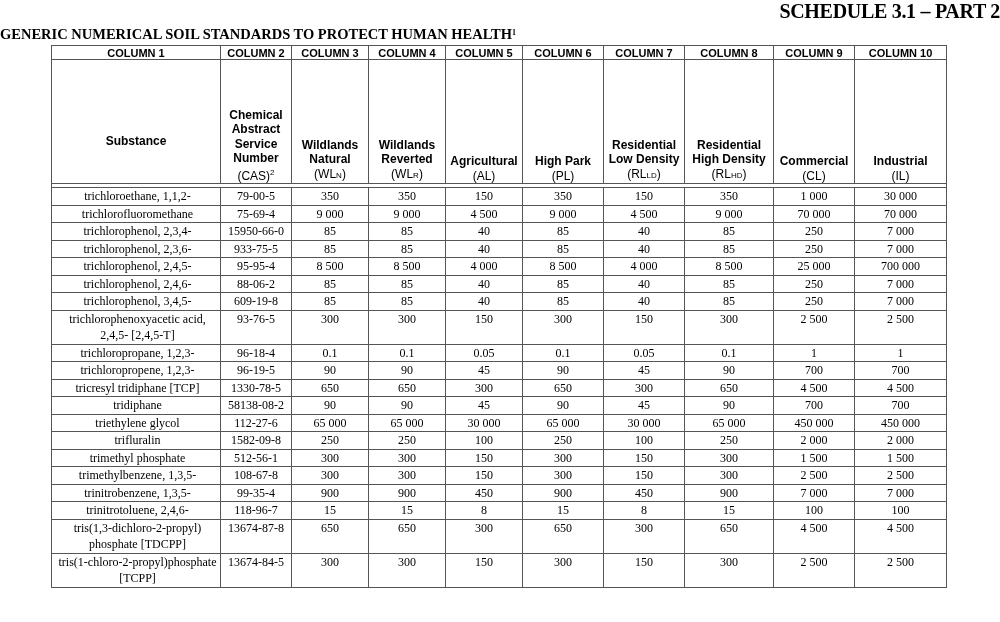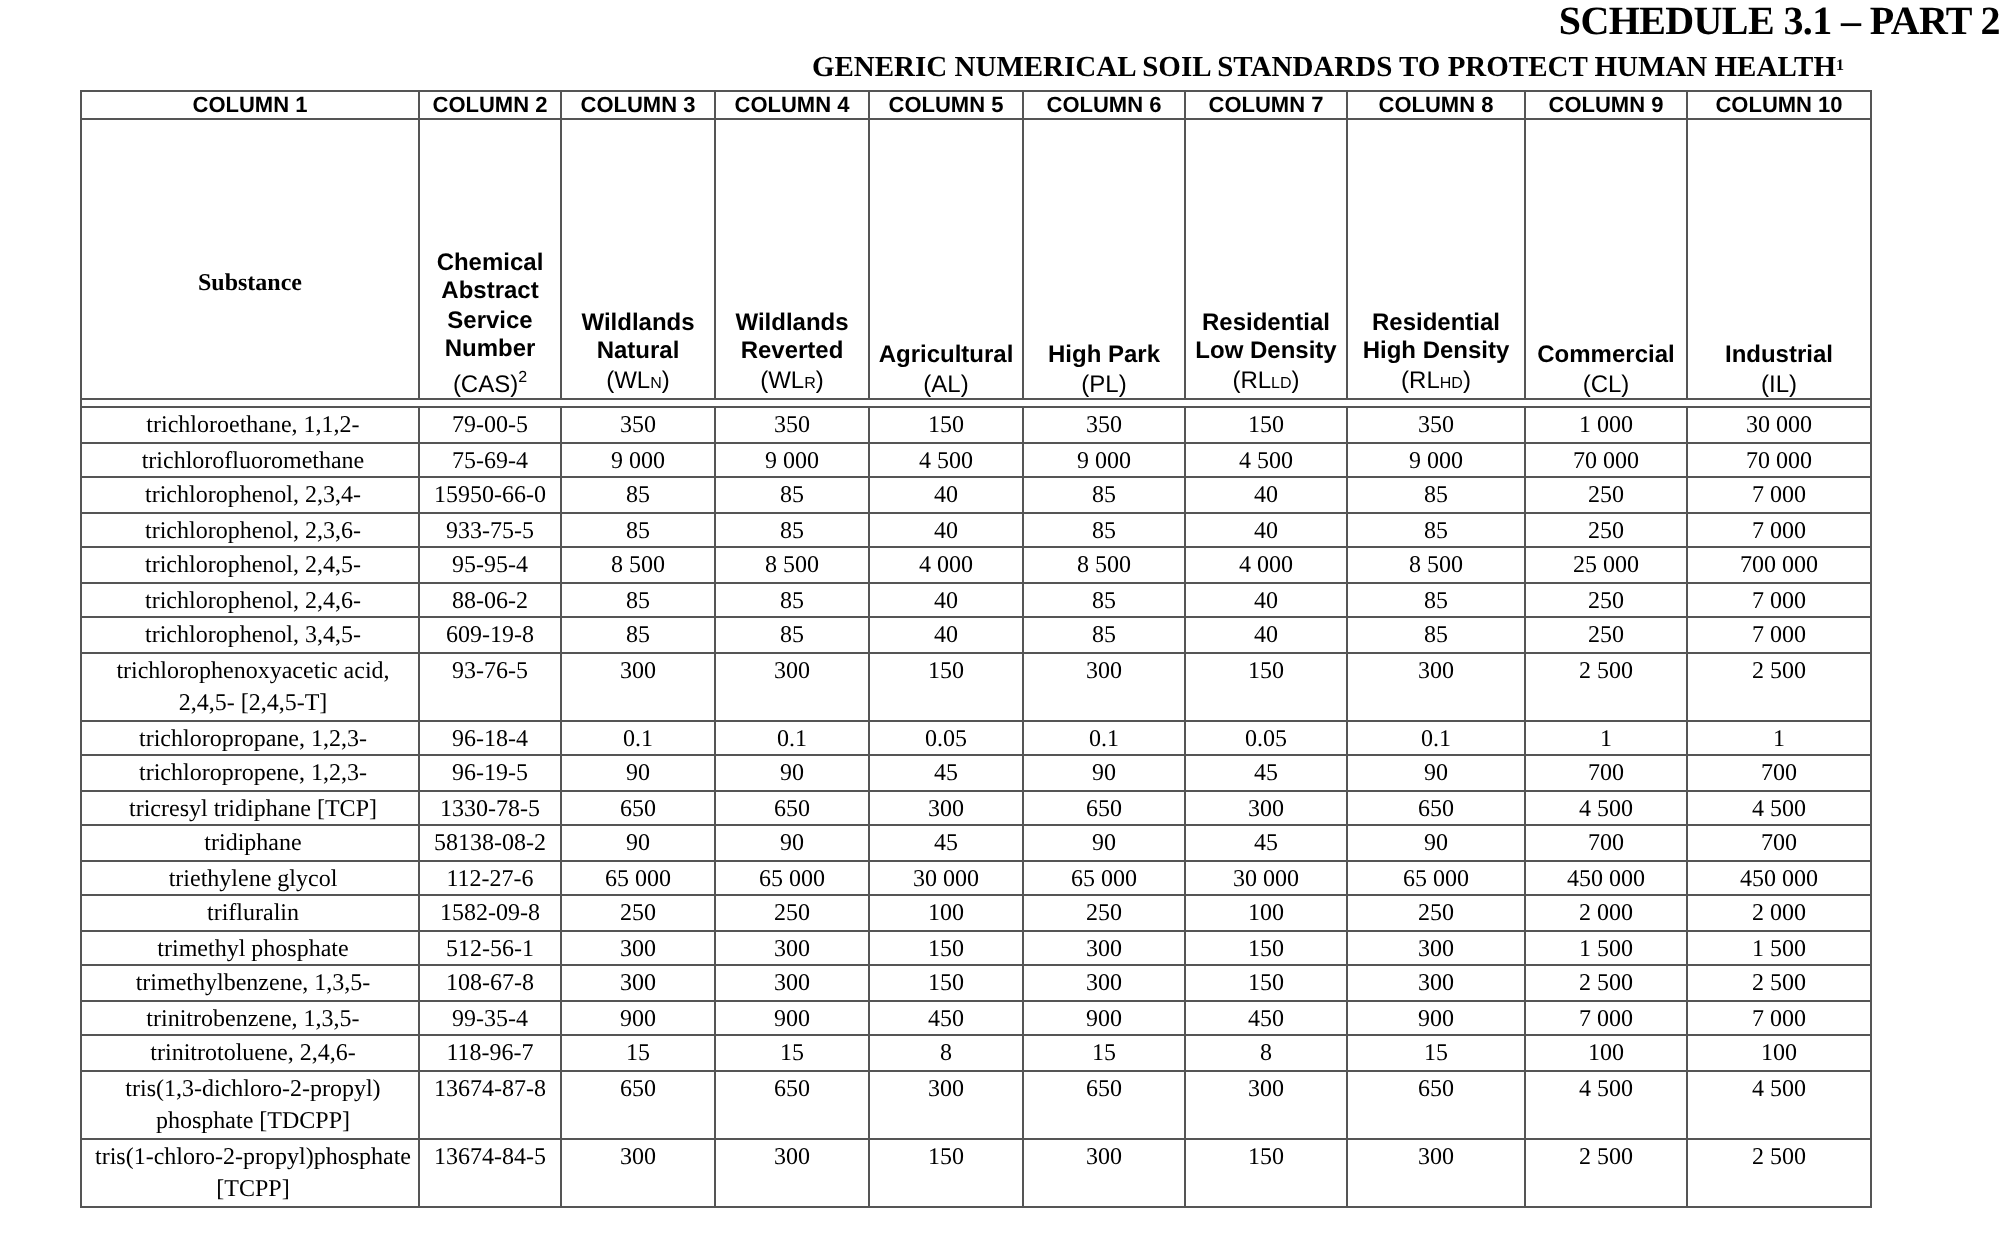--- a/index.html
+++ b/index.html
@@ -1,20 +1,20 @@
 <!DOCTYPE html>
 <html><head>
 <meta charset="utf-8">
 <style>
   html, body { margin: 0; padding: 0; background: #ffffff; }
   body { width: 1000px; height: 622px; overflow: hidden; position: relative; font-family: "Liberation Serif", serif; color: #000; }
   .title { position: absolute; top: 0; left: 0; width: 1000px; text-align: right; font-family: "Liberation Serif", serif; font-weight: bold; font-size: 20px; line-height: 22px; letter-spacing: -0.3px; }
-  .subtitle { position: absolute; top: 25px; left: 0; width: 922px; text-align: right; font-family: "Liberation Serif", serif; font-weight: bold; font-size: 14.5px; line-height: 18px; }
+  .subtitle { position: absolute; top: 25px; left: 0; width: 922px; text-align: left; font-family: "Liberation Serif", serif; font-weight: bold; font-size: 14.5px; line-height: 18px; }
   .subtitle sup { font-size: 8px; vertical-align: top; position: relative; top: -1px; }
-  table.sched { position: absolute; top: 45px; left: 40px; width: 895px; border-collapse: collapse; table-layout: fixed; }
+  table.sched { position: absolute; top: 45px; left: 51px; width: 895px; border-collapse: collapse; table-layout: fixed; }
   table.sched td, table.sched th { border: 1px solid #555; padding: 0 3px; }
   .colnum th { font-family: "Liberation Sans", sans-serif; font-weight: bold; font-size: 11px; height: 13px; line-height: 12px; text-align: center; padding: 0; }
   .colhead th { font-family: "Liberation Sans", sans-serif; font-size: 12px; line-height: 14.5px; text-align: center; vertical-align: bottom; height: 83px; padding: 0 1px 8px 1px; font-weight: normal; }
   .colhead th .lbl { font-weight: bold; display: block; }
   .colhead th .abbr { font-weight: normal; display: block; }
   .colhead th sub { font-size: 8px; vertical-align: baseline; position: relative; top: 0; }
   .colhead th sup { font-size: 8px; }
   .spacer td { height: 3px; padding: 0; border-left: 1px solid #555; border-right: 1px solid #555; }
   tbody.data td { font-family: "Liberation Serif", serif; font-size: 12px; line-height: 16.5px; vertical-align: top; padding-top: 0; padding-bottom: 0; }
   tbody.data td.sub { text-align: center; padding-left: 6px; }
@@ -47,21 +47,21 @@
         <th>COLUMN 3</th>
         <th>COLUMN 4</th>
         <th>COLUMN 5</th>
         <th>COLUMN 6</th>
         <th>COLUMN 7</th>
         <th>COLUMN 8</th>
         <th>COLUMN 9</th>
         <th>COLUMN 10</th>
       </tr>
     <tr class="colhead" id="colhead-row">
-        <th style="vertical-align: middle; padding-bottom: 16px; padding-top: 40px; font-family: Liberation Serif, serif;">
+        <th style="vertical-align: middle; padding-bottom: 0px; padding-top: 40px;">
           <span class="lbl">Substance</span>
         </th>
         <th>
           <span class="lbl">Chemical Abstract Service Number</span>
           <span class="abbr"><span>(CAS)</span><sup>2</sup></span>
         </th>
         <th>
           <span class="lbl">Wildlands Natural</span>
           <span class="abbr"><span>(WL</span><sub>N</sub><span>)</span></span>
         </th>

